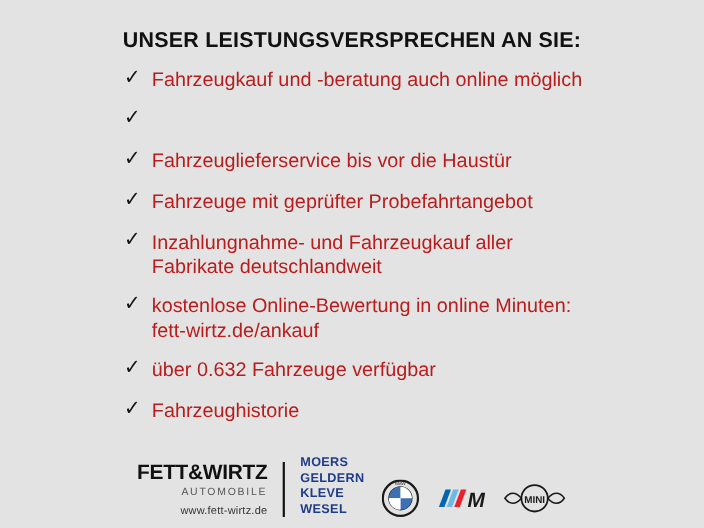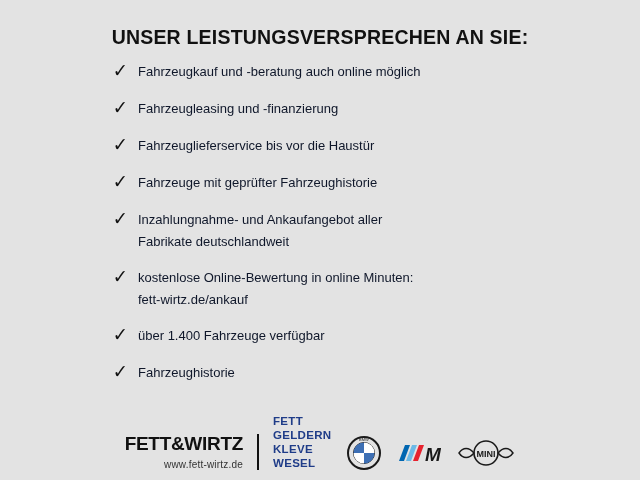--- a/index.html
+++ b/index.html
@@ -47,23 +47,23 @@
   .check {
     width: 26px;
     flex: 0 0 26px;
     font-size: 19px;
     line-height: 22px;
     color: #111;
     font-weight: 400;
     transform: scaleX(0.95);
   }
   .itemtext {
-    font-size: 13px;
+    font-size: 18px;
     line-height: 22px;
-    color: #0f172a;
+    color: #b91c1c;
     white-space: pre-line;
     padding-top: 1px;
   }
   .footer {
     position: absolute;
     left: 0;
     top: 408px;
     width: 640px;
     height: 62px;
     display: flex;
@@ -132,65 +132,65 @@
 
   <div class="list">
 
     <div class="item">
       <span class="check">✓</span>
       <span class="itemtext">Fahrzeugkauf und -beratung auch online möglich</span>
     </div>
 
     <div class="item">
       <span class="check">✓</span>
-      <span class="itemtext">Fahrzeugleasing und -finanzierung</span>
     </div>
 
     <div class="item">
       <span class="check">✓</span>
       <span class="itemtext">Fahrzeuglieferservice bis vor die Haustür</span>
     </div>
 
     <div class="item">
       <span class="check">✓</span>
-      <span class="itemtext">Fahrzeuge mit geprüfter Fahrzeughistorie</span>
-    </div>
-
-    <div class="item">
-      <span class="check">✓</span>
-      <span class="itemtext">Inzahlungnahme- und Ankaufangebot aller
+      <span class="itemtext">Fahrzeuge mit geprüfter Probefahrtangebot</span>
+    </div>
+
+    <div class="item">
+      <span class="check">✓</span>
+      <span class="itemtext">Inzahlungnahme- und Fahrzeugkauf aller
 Fabrikate deutschlandweit</span>
     </div>
 
     <div class="item">
       <span class="check">✓</span>
       <span class="itemtext">kostenlose Online-Bewertung in online Minuten:
 fett-wirtz.de/ankauf</span>
     </div>
 
     <div class="item">
       <span class="check">✓</span>
-      <span class="itemtext">über 1.400 Fahrzeuge verfügbar</span>
+      <span class="itemtext">über 0.632 Fahrzeuge verfügbar</span>
     </div>
 
     <div class="item">
       <span class="check">✓</span>
       <span class="itemtext">Fahrzeughistorie</span>
     </div>
 
   </div>
 
   <div class="footer">
 
     <div class="fw-logo">
       <div class="fw-name">FETT&amp;WIRTZ</div>
+      <div class="fw-sub">AUTOMOBILE</div>
       <div class="fw-url">www.fett-wirtz.de</div>
     </div>
 
-    <div class="cities" style="white-space: pre-line;">FETT
+    <div class="cities" style="white-space: pre-line;">MOERS
 GELDERN
 KLEVE
 WESEL</div>
 
     <div class="brands">
 
       <div class="bmw-mark">
         <svg width="34" height="34" viewBox="0 0 34 34">
           <circle cx="17" cy="17" r="16" fill="none" stroke="#1a1a1a" stroke-width="2"></circle>
           <circle cx="17" cy="17" r="10.5" fill="#ffffff" stroke="#1a1a1a" stroke-width="1"></circle>

